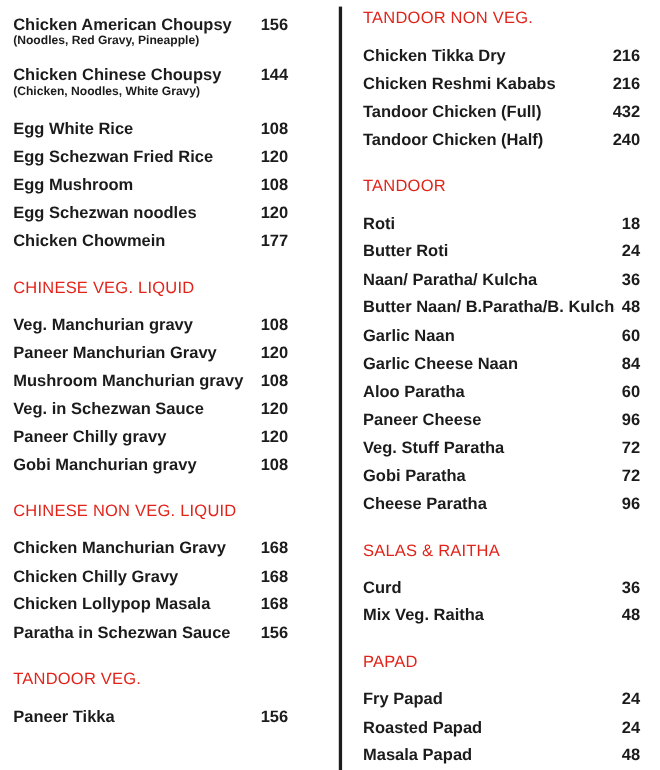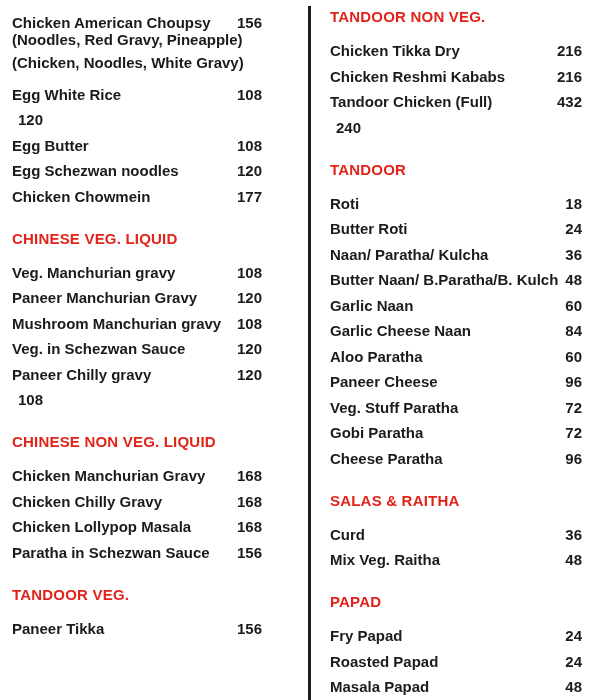--- a/index.html
+++ b/index.html
@@ -11,59 +11,64 @@
   .col { position:absolute; top:8px; }
   .col-left  { left:12px;  width:250px; }
   .col-right { left:330px; width:252px; }
   .divider {
     position:absolute; left:308px; top:6px; width:3px; height:694px;
     background:#1c1c1c;
   }
   .section + .section { margin-top:25px; }
   .section-title {
     height:25.5px; box-sizing:border-box;
-    color:#e2231a; font-weight:bold; font-size:15px; letter-spacing:0.2px;
+    color:#e2231a; font-weight:normal; font-size:15px; letter-spacing:0.2px;
     white-space:nowrap;
   }
   .row {
     display:flex; justify-content:space-between; align-items:flex-end;
     height:25.5px; box-sizing:border-box;
     font-weight:bold; font-size:15px; color:#1b1b1b; white-space:nowrap;
   }
   .row.has-desc { height:23px; }
   .desc {
     height:23px; box-sizing:border-box;
-    font-weight:bold; font-size:15px; color:#1b1b1b; white-space:nowrap;
+    font-weight:bold; font-size:11px; color:#1b1b1b; white-space:nowrap;
   }
   .item-name { flex:1 1 auto; overflow:hidden; }
   .item-price { flex:0 0 auto; text-align:right; padding-left:6px; }
 </style>
 </head>
 <body>
 
 <div>
 
   <div class="col col-left">
 
     <div class="section">
       <div class="row has-desc">
         <span class="item-name">Chicken American Choupsy</span>
         <span class="item-price">156</span>
       </div>
       <div class="desc">(Noodles, Red Gravy, Pineapple)</div>
+      <div class="row has-desc">
+        <span class="item-name">Chicken Chinese Choupsy</span>
+        <span class="item-price">144</span>
+      </div>
       <div class="desc">(Chicken, Noodles, White Gravy)</div>
       <div class="row">
         <span class="item-name">Egg White Rice</span>
         <span class="item-price">108</span>
       </div>
       <div class="row">
-        <span class="item-price">120</span>
-      </div>
-      <div class="row">
-        <span class="item-name">Egg Butter</span>
+        <span class="item-name">Egg Schezwan Fried Rice</span>
+        <span class="item-price">120</span>
+      </div>
+      <div class="row">
+        <span class="item-name">Egg Mushroom</span>
         <span class="item-price">108</span>
       </div>
       <div class="row">
         <span class="item-name">Egg Schezwan noodles</span>
         <span class="item-price">120</span>
       </div>
       <div class="row">
         <span class="item-name">Chicken Chowmein</span>
         <span class="item-price">177</span>
       </div>
@@ -85,20 +90,21 @@
       </div>
       <div class="row">
         <span class="item-name">Veg. in Schezwan Sauce</span>
         <span class="item-price">120</span>
       </div>
       <div class="row">
         <span class="item-name">Paneer Chilly gravy</span>
         <span class="item-price">120</span>
       </div>
       <div class="row">
+        <span class="item-name">Gobi Manchurian gravy</span>
         <span class="item-price">108</span>
       </div>
     </div>
 
     <div class="section">
       <div class="section-title">CHINESE NON VEG. LIQUID</div>
       <div class="row">
         <span class="item-name">Chicken Manchurian Gravy</span>
         <span class="item-price">168</span>
       </div>
@@ -138,20 +144,21 @@
       </div>
       <div class="row">
         <span class="item-name">Chicken Reshmi Kababs</span>
         <span class="item-price">216</span>
       </div>
       <div class="row">
         <span class="item-name">Tandoor Chicken (Full)</span>
         <span class="item-price">432</span>
       </div>
       <div class="row">
+        <span class="item-name">Tandoor Chicken (Half)</span>
         <span class="item-price">240</span>
       </div>
     </div>
 
     <div class="section">
       <div class="section-title">TANDOOR</div>
       <div class="row">
         <span class="item-name">Roti</span>
         <span class="item-price">18</span>
       </div>

